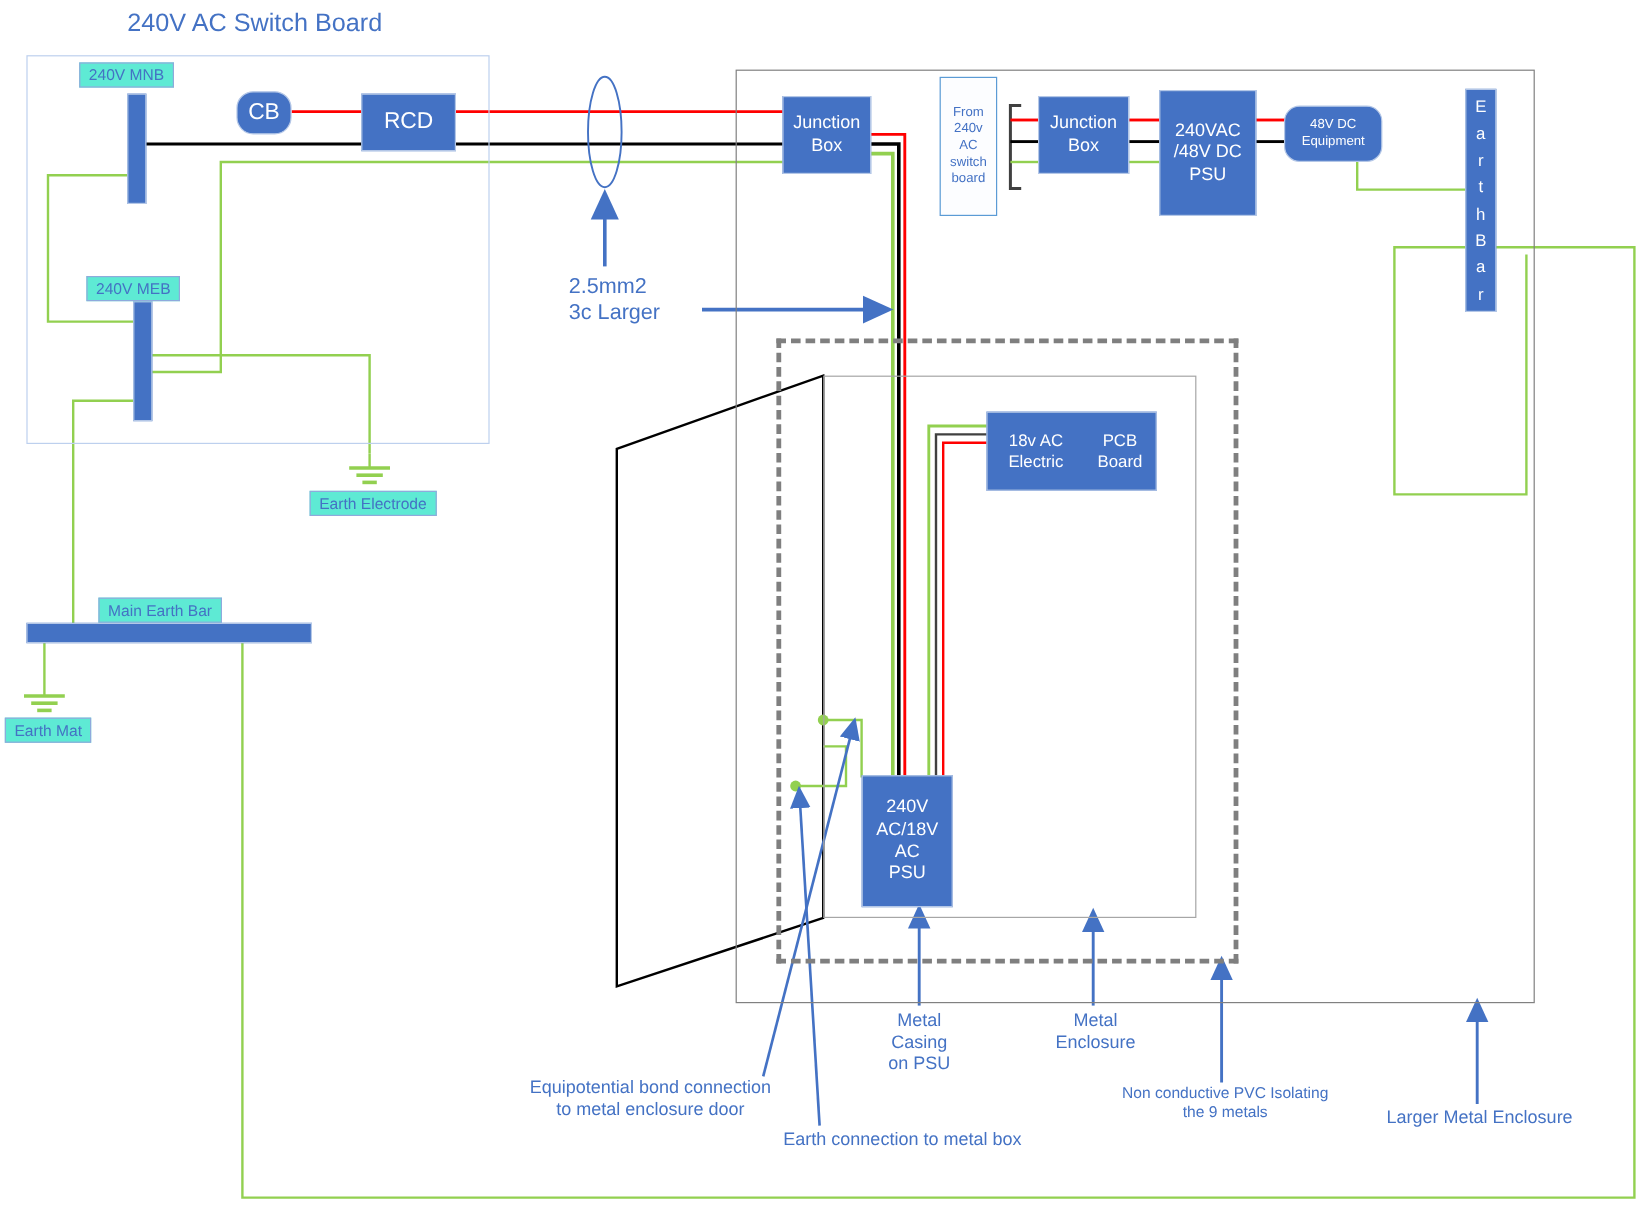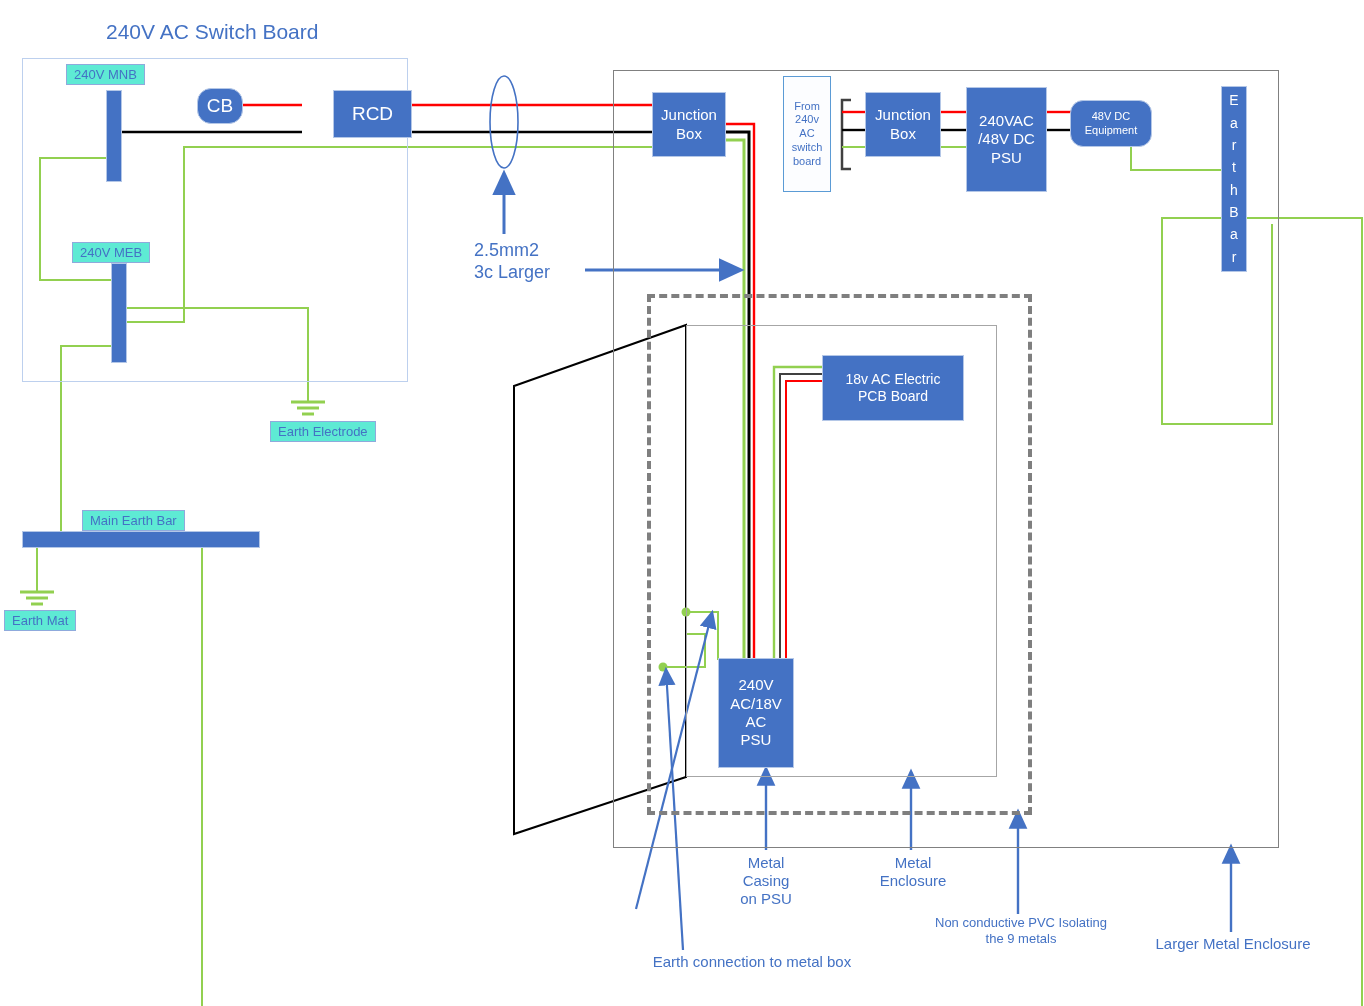--- a/index.html
+++ b/index.html
@@ -1,18 +1,18 @@
 <!DOCTYPE html>
 <html><head>
 <meta charset="utf-8">
 <style>
   html,body{margin:0;padding:0;background:#ffffff;}
   body{width:1364px;height:1006px;position:relative;overflow:hidden;
        font-family:"Liberation Sans","DejaVu Sans",sans-serif;}
-  #stage{position:absolute;left:0;top:12px;width:1364px;height:768px;}
+  #stage{position:absolute;left:0;top:0;width:1364px;height:768px;}
   svg#art{position:absolute;left:0;top:0;width:1364px;height:1006px;}
 
   .node{position:absolute;background:#4472C4;border:1px solid #B4C7E7;
         color:#ffffff;display:flex;align-items:center;justify-content:center;
         text-align:center;line-height:1.22;box-sizing:border-box;}
   .bar{position:absolute;background:#4472C4;border:1px solid #B4C7E7;box-sizing:border-box;}
 
   .callout{position:absolute;background:#5eead4;border:1px solid #8FAADC;
            color:#4472C4;font-size:13px;padding:2px 7px;box-sizing:border-box;
            white-space:nowrap;}
@@ -132,23 +132,23 @@
 
   <div class="boardbox" style="left:22px;top:46px;width:386px;height:324px;"></div>
 
   <div class="bar" style="left:106px;top:78px;width:16px;height:92px;"></div>
   <div class="callout" style="left:66px;top:52px;">240V MNB</div>
 
   <div class="bar" style="left:111px;top:251px;width:16px;height:100px;"></div>
   <div class="callout" style="left:72px;top:230px;">240V MEB</div>
 
   <div class="node" style="left:197px;top:76px;width:46px;height:36px;font-size:19px;border-radius:14px;">CB</div>
-  <div class="node" style="left:301px;top:78px;width:79px;height:48px;font-size:19px;margin-left:32px;">RCD</div>
-
-  <div class="callout" style="left:258px;top:409px;margin-left:12px;">Earth Electrode</div>
+  <div class="node" style="left:301px;top:78px;width:79px;height:48px;font-size:19px;">RCD</div>
+
+  <div class="callout" style="left:258px;top:409px;">Earth Electrode</div>
 
   <div class="bar" style="left:22px;top:519px;width:238px;height:17px;"></div>
   <div class="callout" style="left:82px;top:498px;">Main Earth Bar</div>
 
   <div class="callout" style="left:4px;top:598px;">Earth Mat</div>
 
   <div class="plain-note" style="left:474px;top:228px;width:120px;font-size:18px;text-align:left;">
     <div>2.5mm2</div>
     <div>3c Larger</div>
   </div>
@@ -192,32 +192,36 @@
     <span>h</span>
     <span>B</span>
     <span>a</span>
     <span>r</span>
   </div>
 
   <div class="pvcbox" style="left:647px;top:282px;width:385px;height:521px;"></div>
 
   <div class="innerbox" style="left:686px;top:313px;width:311px;height:452px;"></div>
 
-  <div class="node" style="left:822px;top:343px;width:142px;height:66px;font-size:14px;flex-direction:column;">
+  <div class="node" style="left:822px;top:343px;width:142px;height:66px;font-size:14px;flex-direction:row;">
     <span>18v AC Electric</span>
     <span>PCB Board</span>
   </div>
 
   <div class="node" style="left:718px;top:646px;width:76px;height:110px;font-size:15px;flex-direction:column;">
     <span>240V</span>
     <span>AC/18V</span>
     <span>AC</span>
     <span>PSU</span>
   </div>
 
+  <div class="plain-note" style="left:418px;top:898px;width:248px;font-size:15px;">
+    <div>Equipotential bond connection</div>
+    <div>to metal enclosure door</div>
+  </div>
 
   <div class="plain-note" style="left:637px;top:941px;width:230px;font-size:15px;">Earth connection to metal box</div>
 
   <div class="plain-note" style="left:716px;top:842px;width:100px;font-size:15px;">
     <div>Metal</div>
     <div>Casing</div>
     <div>on PSU</div>
   </div>
 
   <div class="plain-note" style="left:861px;top:842px;width:104px;font-size:15px;">

